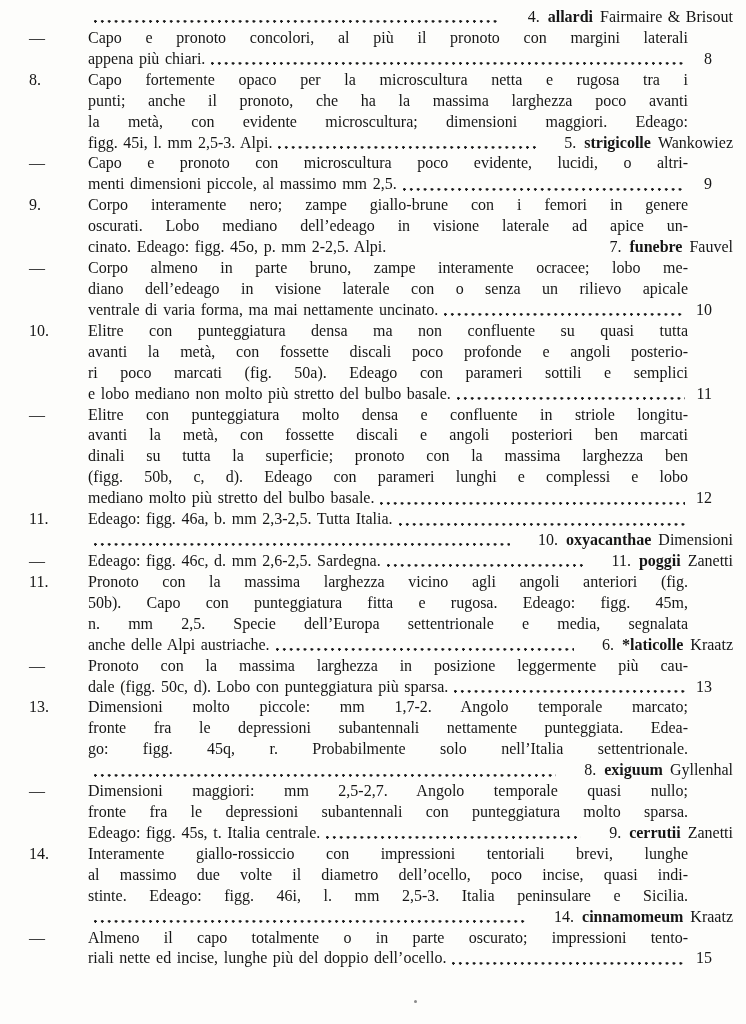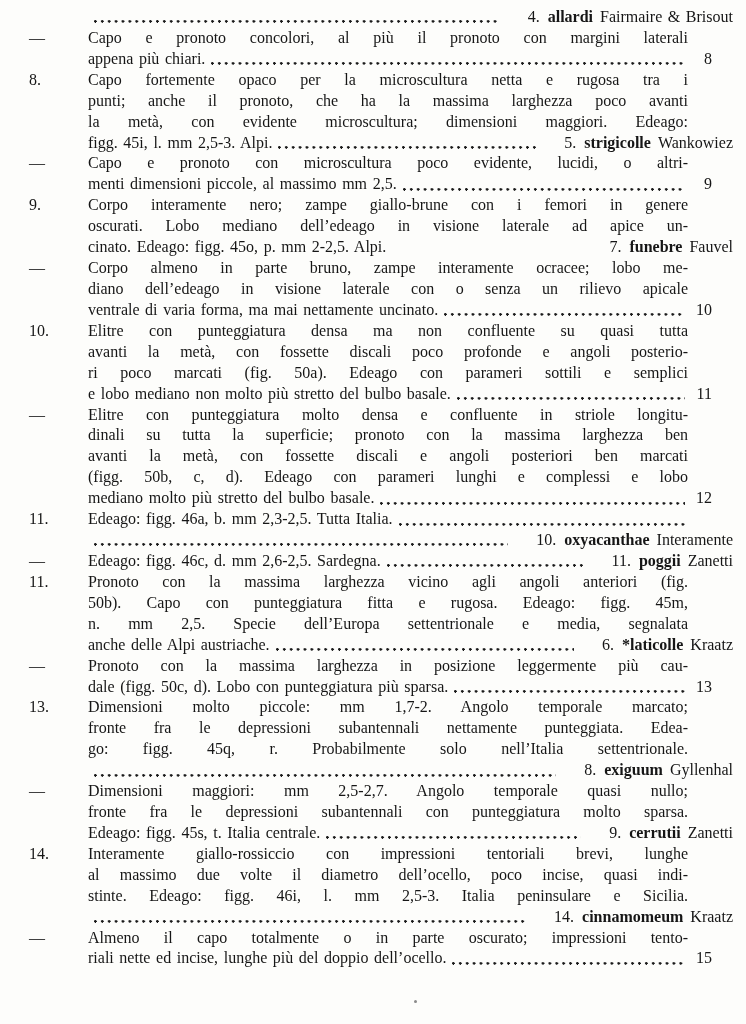--- a/index.html
+++ b/index.html
@@ -168,25 +168,25 @@
           <span class="body">e lobo mediano non molto più stretto del bulbo basale.</span>
           <span class="leader dots"></span>
           <span class="ref">11</span>
         </div>
         <div class="row">
           <span class="marker">—</span>
           <span class="body just">Elitre con punteggiatura molto densa e confluente in striole longitu-</span>
         </div>
         <div class="row">
           <span class="marker"></span>
+          <span class="body just">avanti la metà, con fossette discali e angoli posteriori ben marcati</span>
+        </div>
+        <div class="row">
+          <span class="marker"></span>
           <span class="body just">dinali su tutta la superficie; pronoto con la massima larghezza ben</span>
-        </div>
-        <div class="row">
-          <span class="marker"></span>
-          <span class="body just">avanti la metà, con fossette discali e angoli posteriori ben marcati</span>
         </div>
         <div class="row">
           <span class="marker"></span>
           <span class="body just">(figg. 50b, c, d). Edeago con parameri lunghi e complessi e lobo</span>
         </div>
         <div class="row">
           <span class="marker"></span>
           <span class="body">mediano molto più stretto del bulbo basale.</span>
           <span class="leader dots"></span>
           <span class="ref">12</span>
@@ -194,21 +194,21 @@
         <div class="row">
           <span class="marker">11.</span>
           <span class="body">Edeago: figg. 46a, b. mm 2,3-2,5. Tutta Italia.</span>
           <span class="leader dots"></span>
           <span class="ref"></span>
         </div>
         <div class="row">
           <span class="marker"></span>
           <span class="body"></span>
           <span class="leader dots"></span>
-          <span class="species"><span class="sp-num">10.</span><span class="sp-name">oxyacanthae</span><span class="sp-author">Interamente</span></span>
+          <span class="species"><span class="sp-num">10.</span><span class="sp-name">oxyacanthae</span><span class="sp-author">Dimensioni</span></span>
         </div>
         <div class="row">
           <span class="marker">—</span>
           <span class="body">Edeago: figg. 46c, d. mm 2,6-2,5. Sardegna.</span>
           <span class="leader dots"></span>
           <span class="species"><span class="sp-num">11.</span><span class="sp-name">poggii</span><span class="sp-author">Zanetti</span></span>
         </div>
         <div class="row">
           <span class="marker">11.</span>
           <span class="body just">Pronoto con la massima larghezza vicino agli angoli anteriori (fig.</span>

